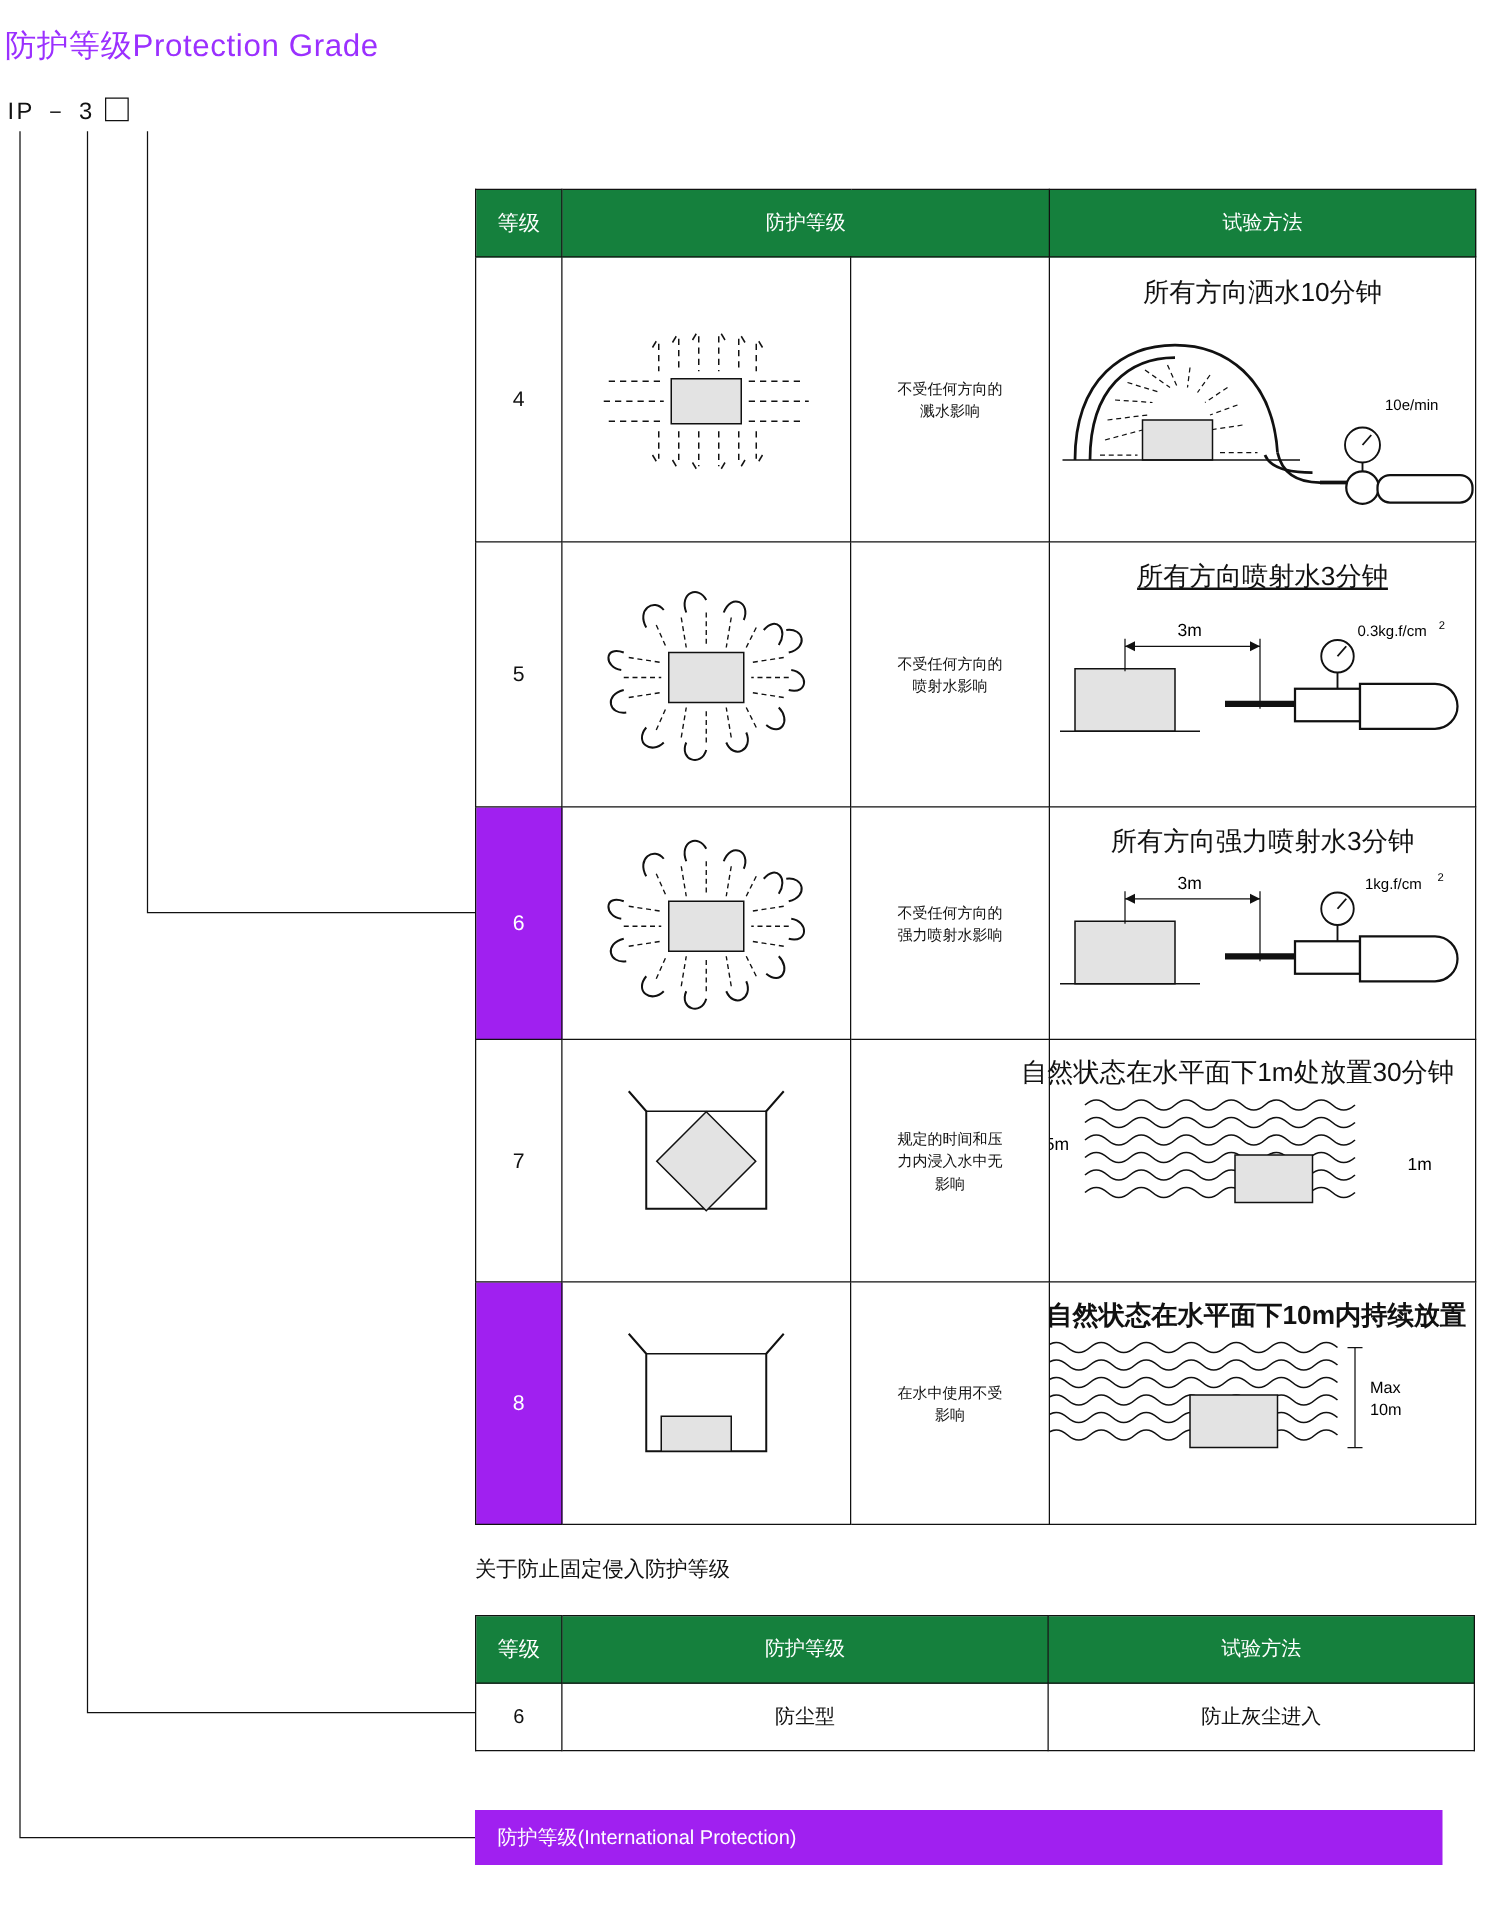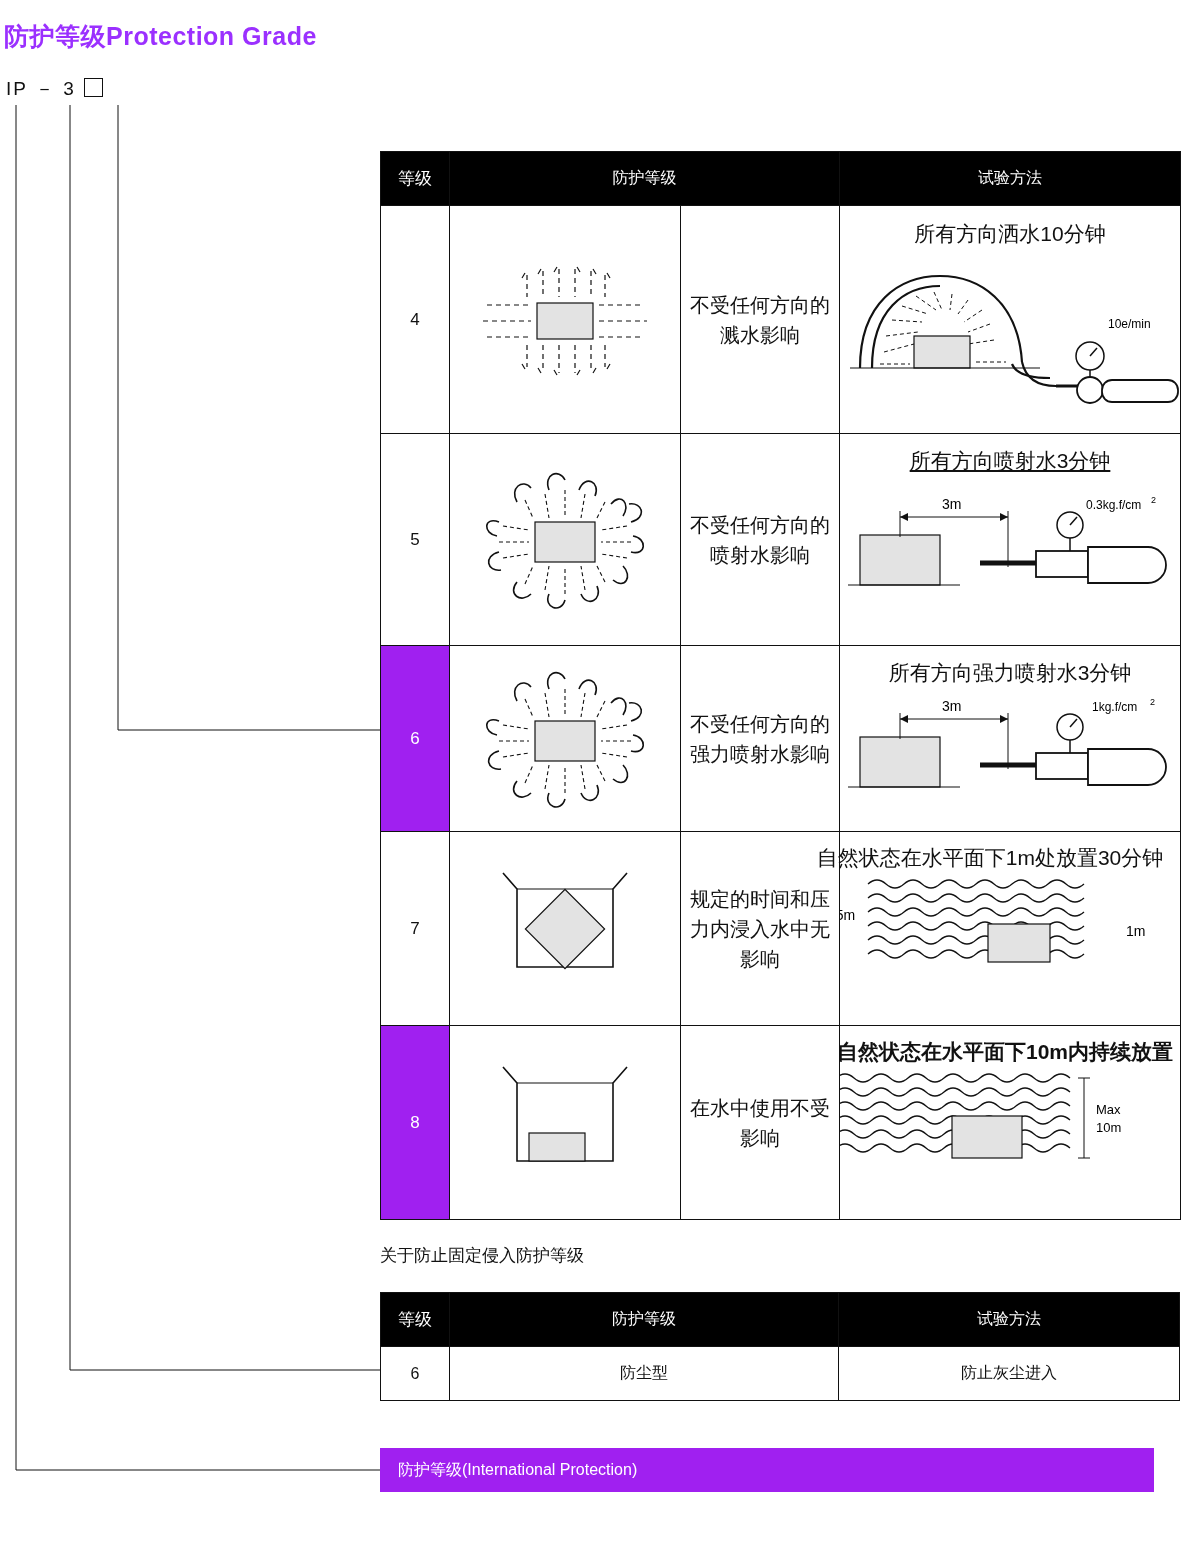--- a/index.html
+++ b/index.html
@@ -7,41 +7,40 @@
     width:1200px;height:1542px;position:relative;
     background:#ffffff;
     font-family:"Liberation Sans","DejaVu Sans",sans-serif;
     color:#111;
     overflow:hidden;
   }
   .title{
     position:absolute;left:4px;top:20px;
     font-size:25px;color:#9b30ff;letter-spacing:0.5px;
     white-space:nowrap;
-    font-weight:bold;
   }
   .ipcode{
     position:absolute;left:6px;top:76px;
     font-size:19px;letter-spacing:2px;
     white-space:nowrap;
   }
   .ipbox{
     display:inline-block;width:17px;height:17px;border:1px solid #111;
     vertical-align:-2px;margin-left:8px;
   }
   svg.lines{position:absolute;left:0;top:0;width:1200px;height:1542px;pointer-events:none;}
 
   
   .tbl{position:absolute;border-collapse:collapse;}
   .tbl td,.tbl th{border:1px solid #111;padding:0;}
-  .hdr{background:#000000;color:#fff;font-size:16px;text-align:center;height:53px;font-weight:normal;}
+  .hdr{background:#15803d;color:#fff;font-size:16px;text-align:center;height:53px;font-weight:normal;}
   .gradecell{width:68px;text-align:center;font-size:17px;}
   .gradecell.hl{background:#a020f0;color:#fff;}
   .illus{width:230px;}
-  .desc{width:158px;text-align:center;font-size:20px;line-height:1.5;padding:4px 6px;}
+  .desc{width:158px;text-align:center;font-size:12px;line-height:1.5;padding:4px 6px;}
   .test{width:340px;}
   .testwrap{position:relative;width:340px;}
   .testtitle{text-align:center;font-size:21px;padding-top:10px;}
   .sublabel{position:absolute;left:380px;top:1244px;font-size:17px;}
 
   .t2{position:absolute;left:380px;top:1292px;}
   .t2 td{height:53px;font-size:16px;text-align:center;}
 
   .footer{
     position:absolute;left:380px;top:1448px;width:774px;height:44px;

